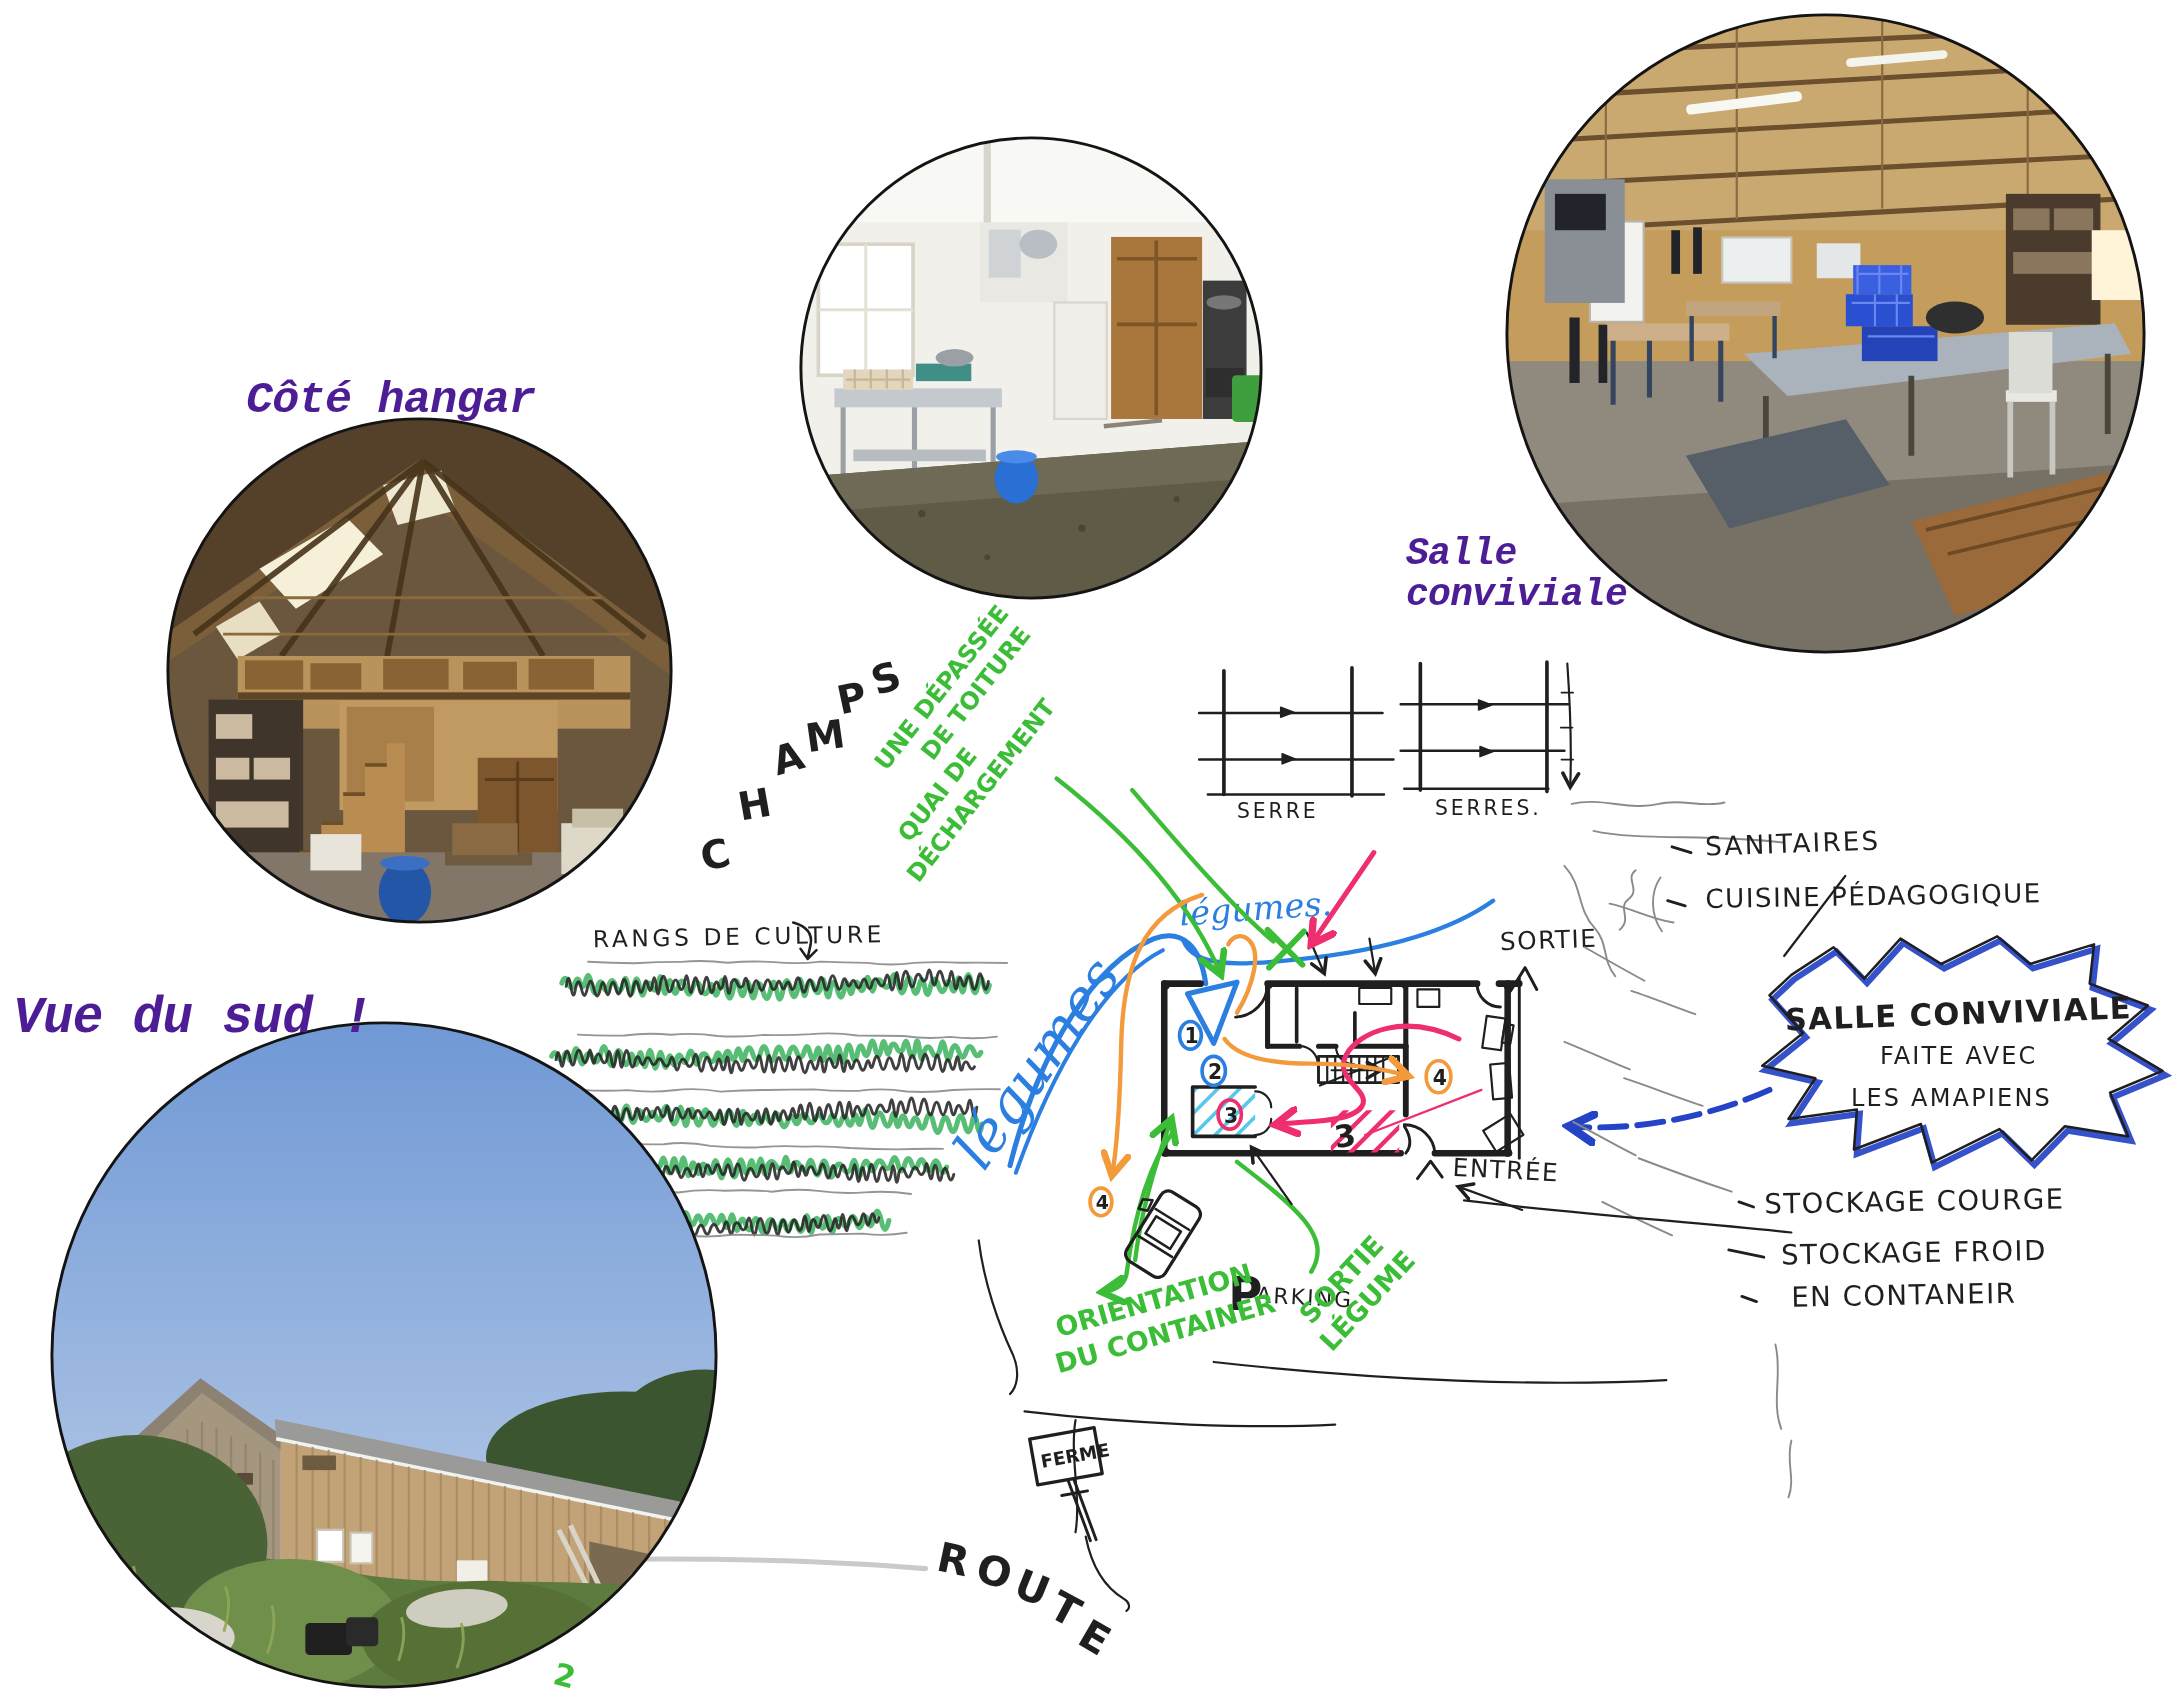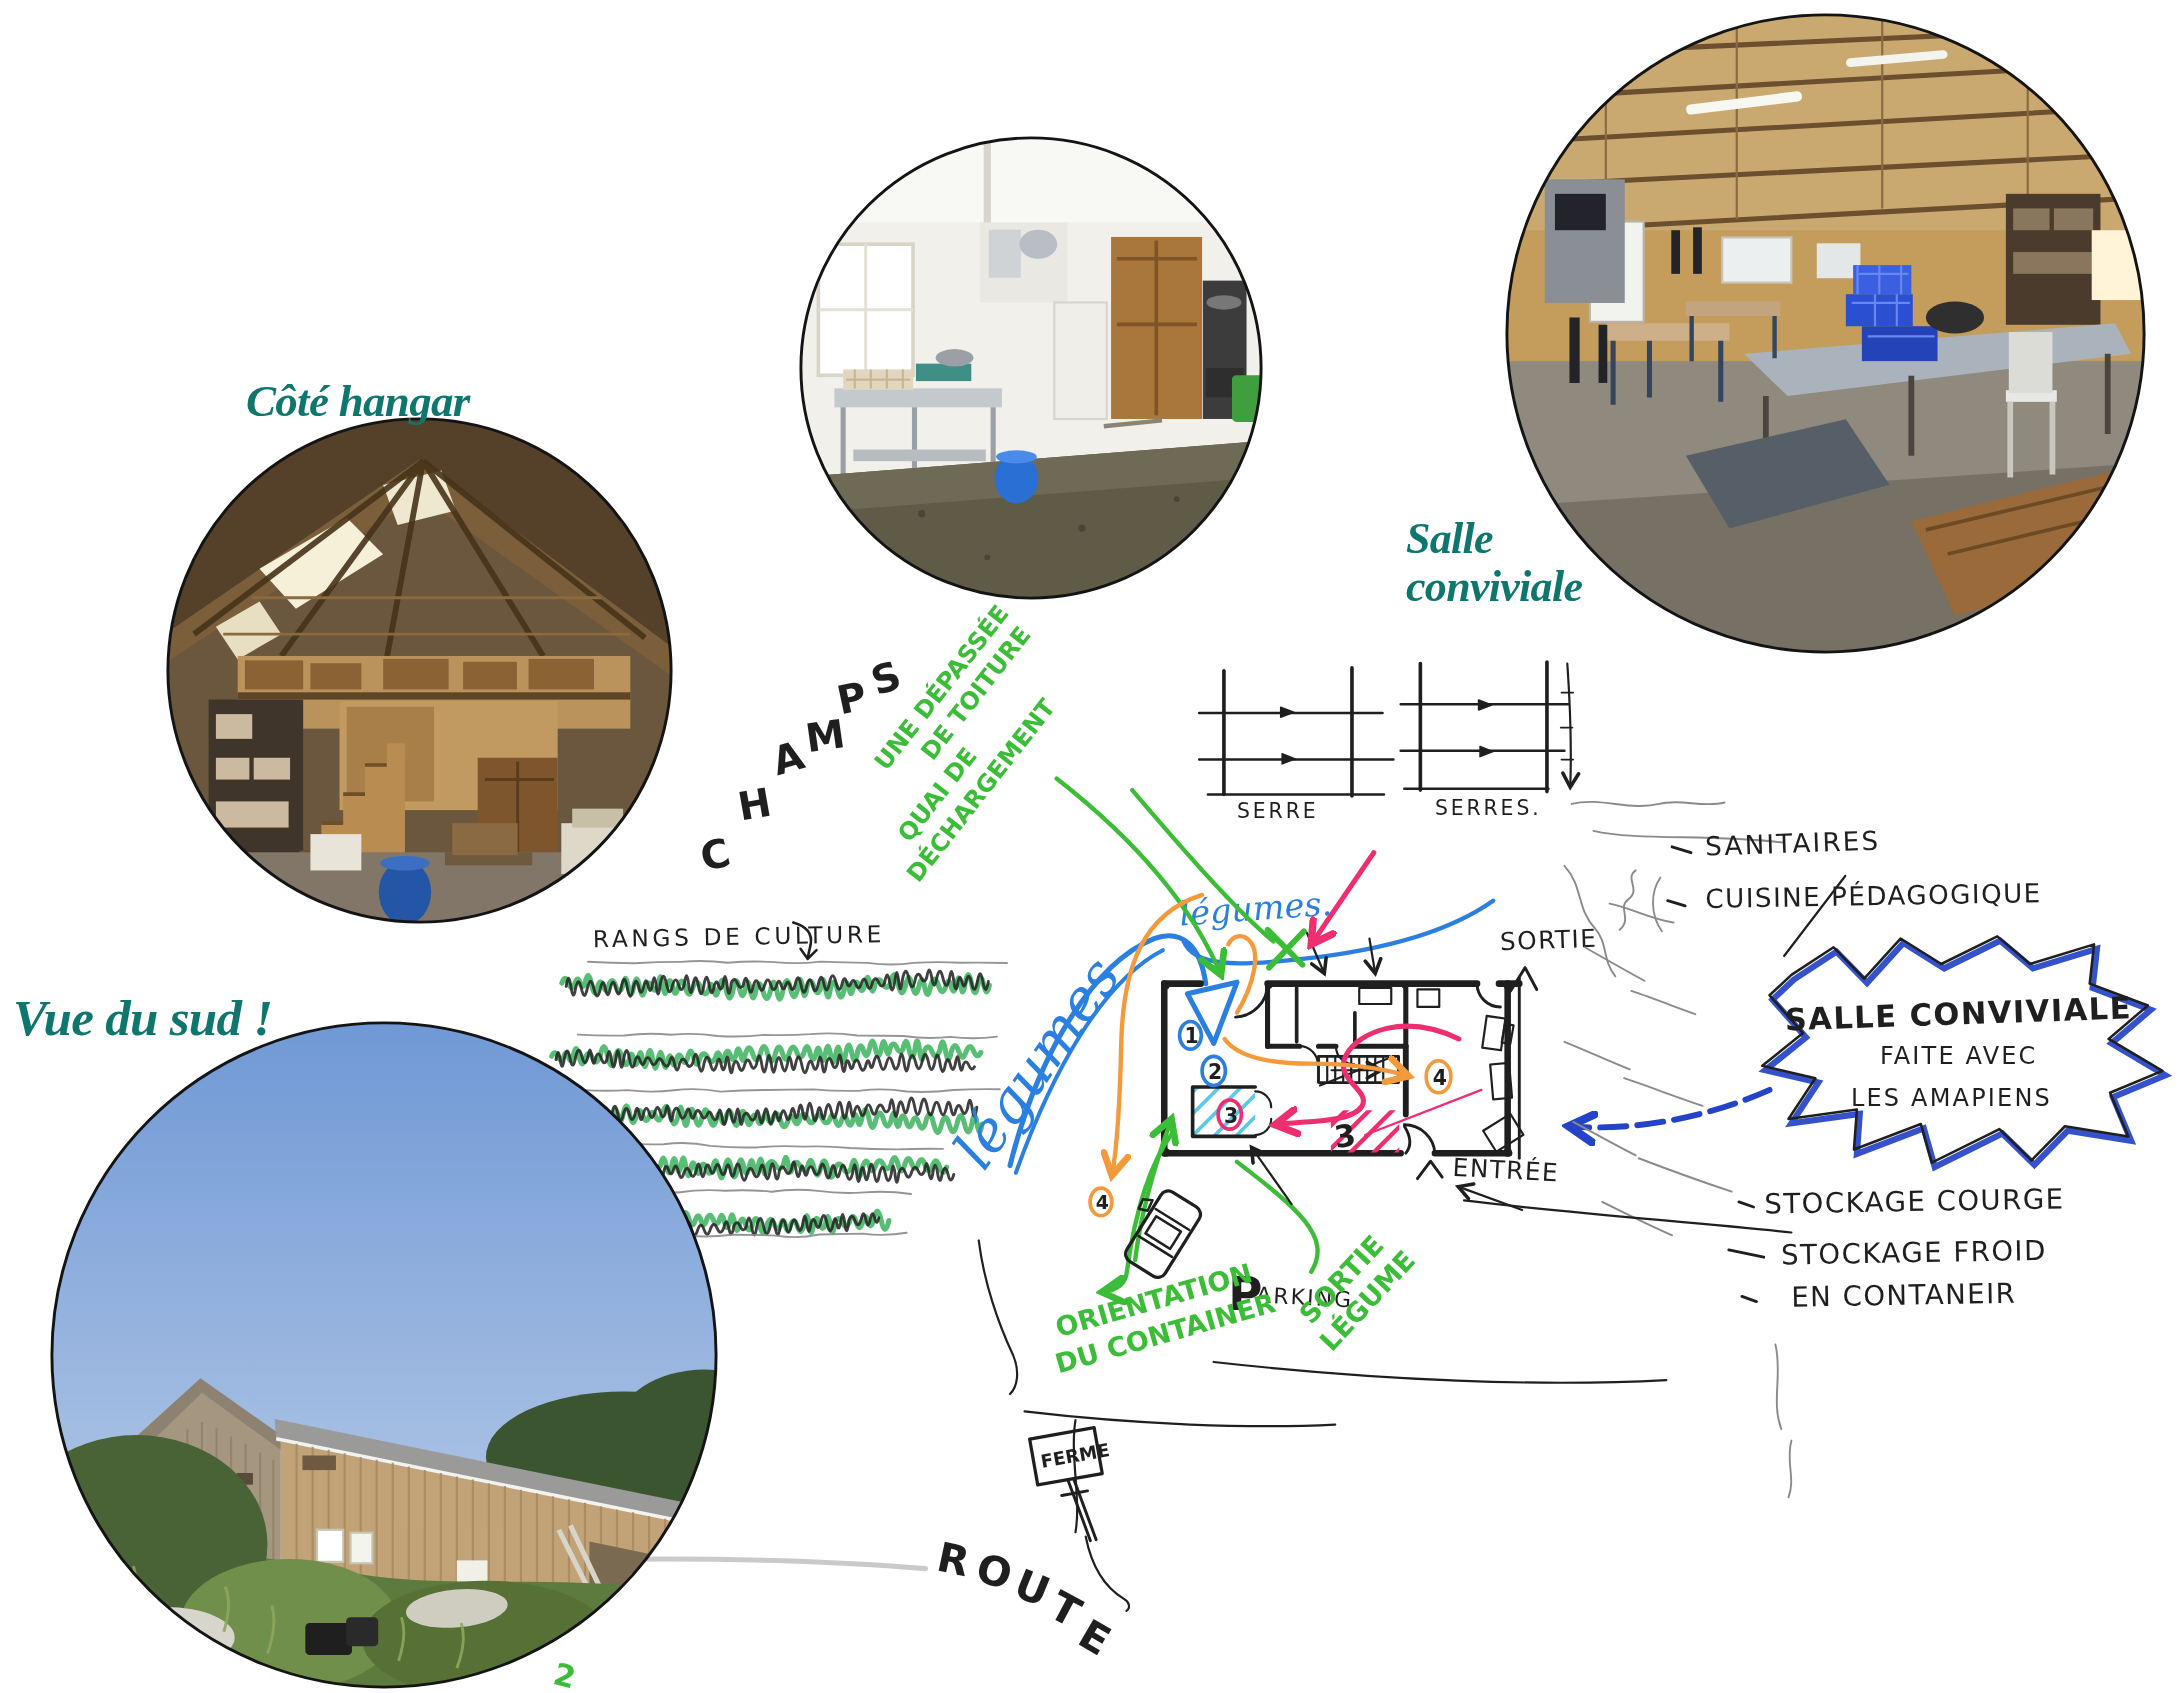--- a/index.html
+++ b/index.html
@@ -1,21 +1,21 @@
 <!DOCTYPE html>
 <html style="font-size:11.6px"><head>
 <meta charset="utf-8">
 <style>
   html,body{margin:0;padding:0;background:#ffffff;}
   #canvas{position:relative;width:2183px;height:1693px;background:#ffffff;overflow:hidden;
           font-family:"Liberation Sans",sans-serif;}
   #sketch{position:absolute;left:0;top:0;z-index:1;}
   .photo{position:absolute;z-index:2;}
-  .plabel{position:absolute;z-index:3;color:#0f766e;font-weight:bold;font-style:italic;
-          font-family:Liberation Serif, serif;line-height:1.08;letter-spacing:-0.7px;}
+  .plabel{position:absolute;z-index:3;color:#4c1d95;font-weight:bold;font-style:italic;
+          font-family:Liberation Mono, monospace;line-height:1.08;letter-spacing:-0.7px;}
   
   .ink{stroke:#1f1f1f;fill:none;stroke-linecap:round;stroke-linejoin:round;}
   .pencil{stroke:#8a8a8a;fill:none;stroke-linecap:round;}
   .green{stroke:#3cbd37;fill:none;stroke-linecap:round;stroke-linejoin:round;}
   .blue{stroke:#2b7fe0;fill:none;stroke-linecap:round;stroke-linejoin:round;}
   .dblue{stroke:#2443c6;fill:none;stroke-linecap:round;}
   .pink{stroke:#ee2e6e;fill:none;stroke-linecap:round;}
   .orange{stroke:#f39a3c;fill:none;stroke-linecap:round;}
   .cyanh{stroke:#5ac8e8;fill:none;stroke-linecap:round;}
   .hand{font-family:"DejaVu Sans",sans-serif;fill:#1f1f1f;}
@@ -521,19 +521,19 @@
       <rect x="408" y="820" width="44" height="40" rx="6" fill="#2a2a2a"></rect>
       <polygon points="660,920 800,760 920,740 920,920" fill="#c0ad88"></polygon>
       <g stroke="#8fa65a" stroke-width="4" fill="none" opacity="0.9">
         <path d="M 80,800 q 10,-40 4,-60 M 110,820 q 14,-44 6,-70 M 240,840 q 12,-38 2,-62 M 300,870 q 14,-40 6,-66 M 480,880 q 12,-36 4,-60 M 560,890 q 14,-36 6,-62 M 700,905 q 12,-30 6,-54"></path>
       </g>
     </g>
     <circle cx="460" cy="460" r="456" fill="none" stroke="#141414" stroke-width="4"></circle>
   </svg>
 
   <div class="plabel" style="left:246px;top:377px;font-size:45px">Côté hangar</div>
-  <div class="plabel" style="left:1406px;top:515px;font-size:44px">
+  <div class="plabel" style="left:1406px;top:533px;font-size:38px">
     <div>Salle</div>
     <div>conviviale</div>
   </div>
   <div class="plabel" style="left:13px;top:991px;font-size:51px">Vue du sud !</div>
 </div>
 
 
 </body></html>

